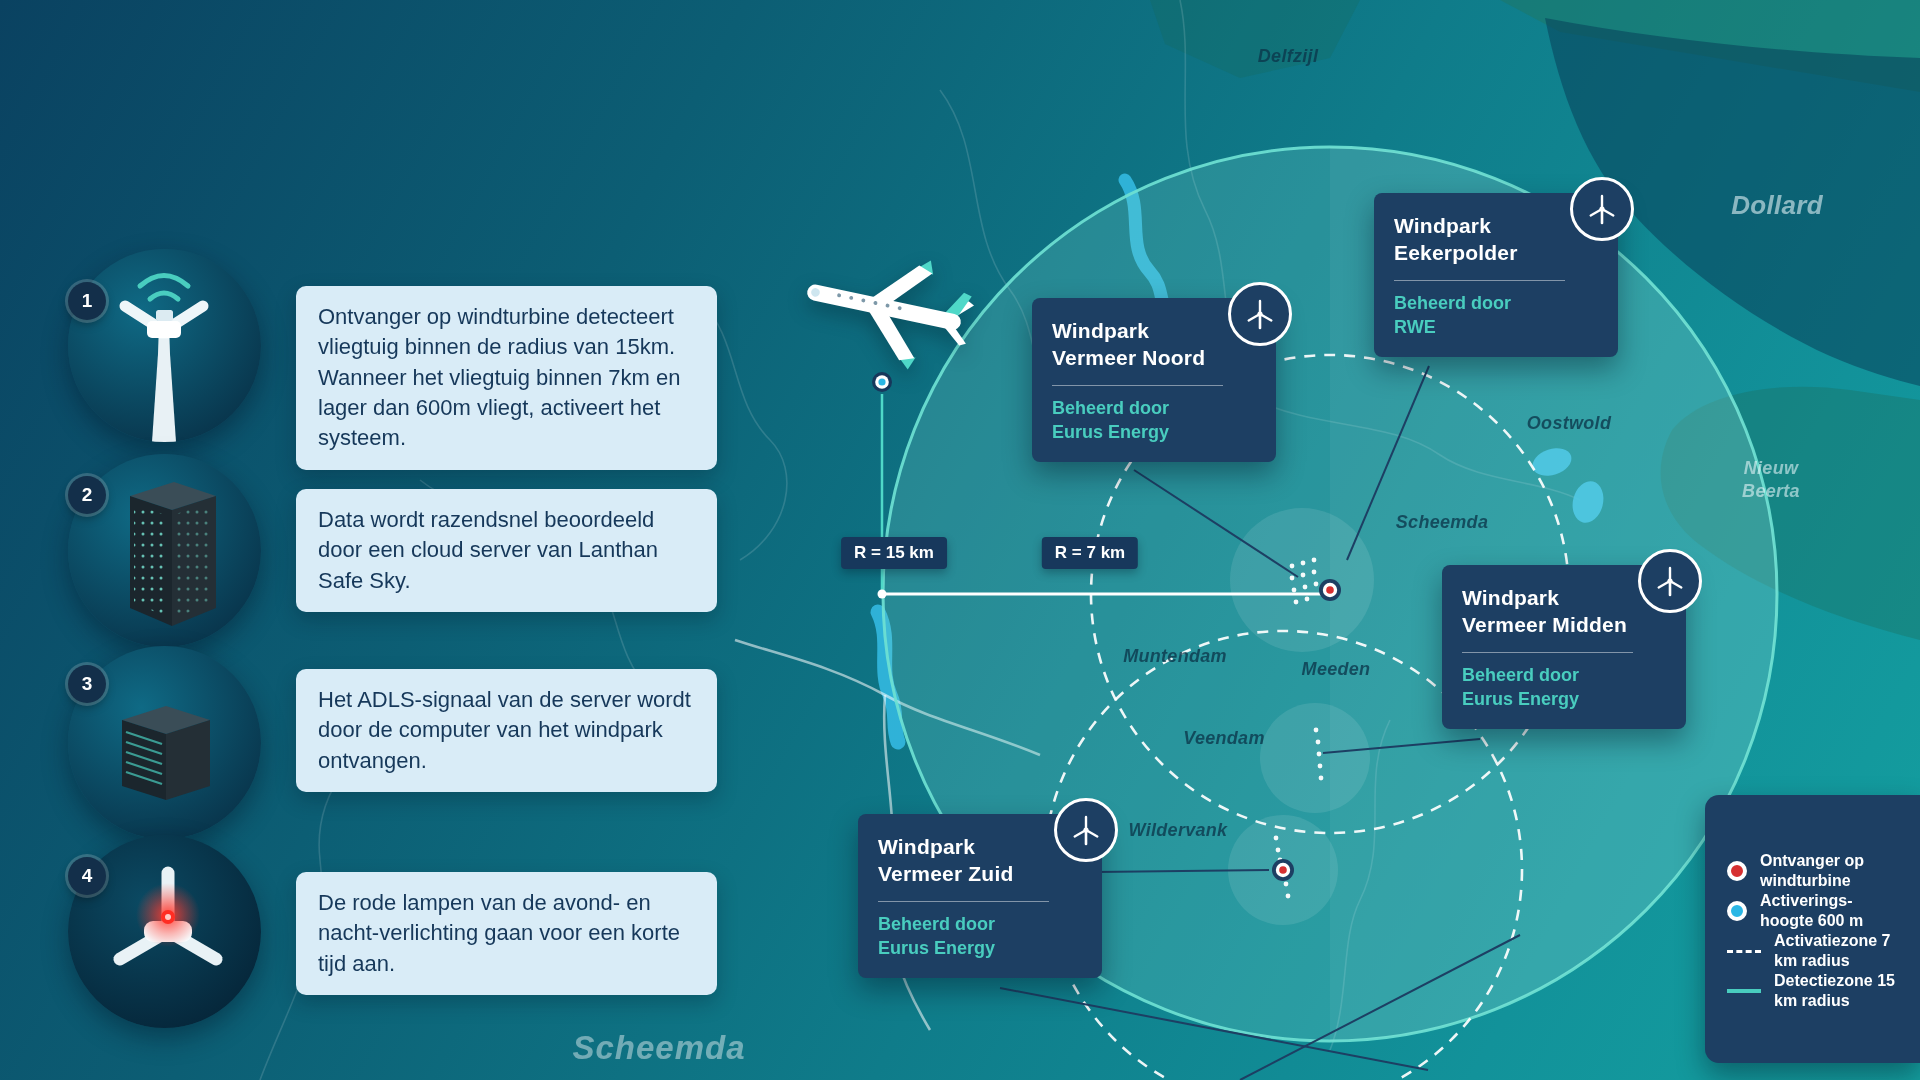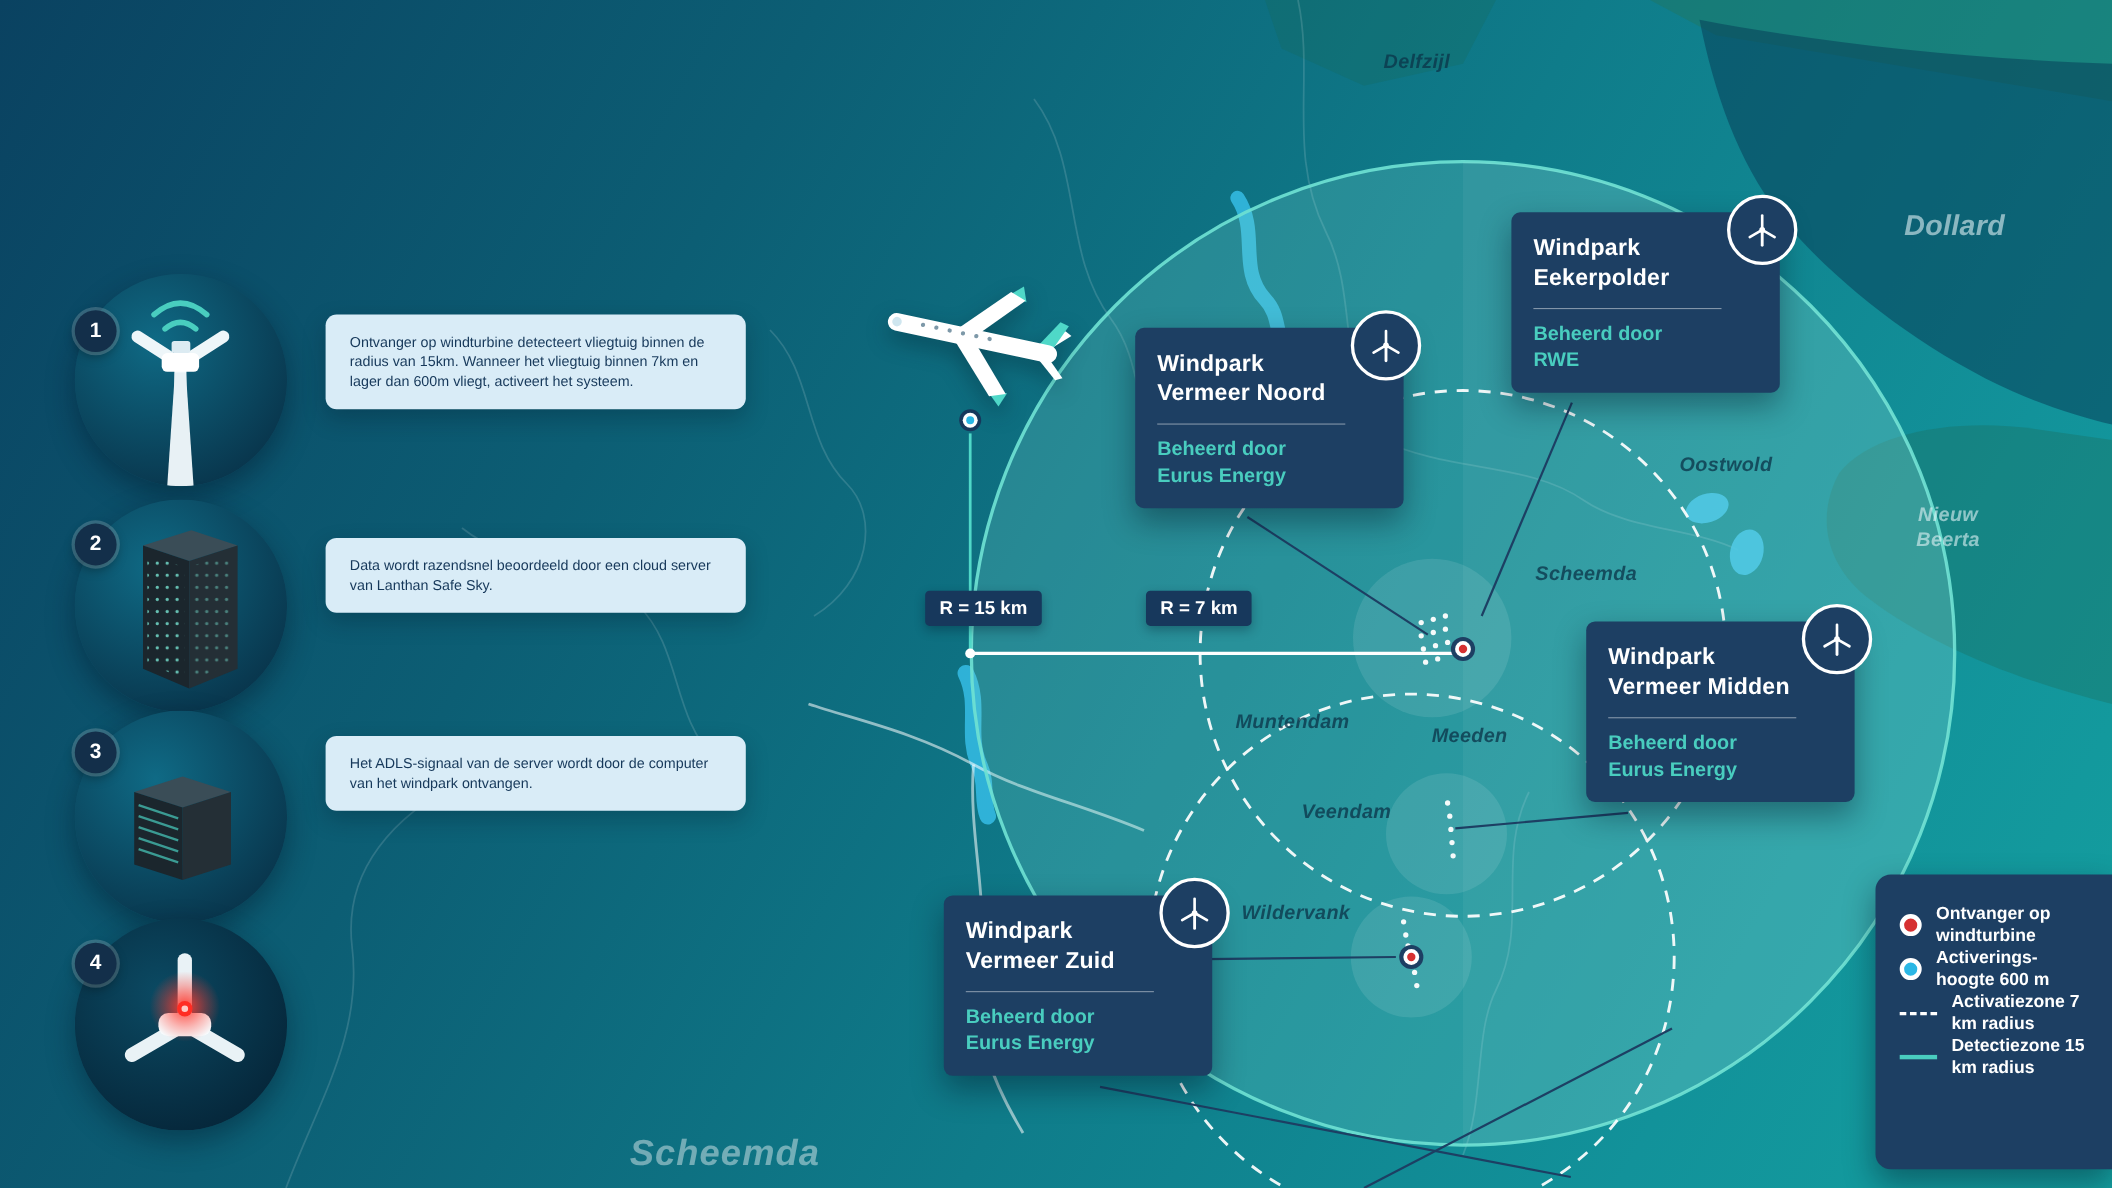--- a/index.html
+++ b/index.html
@@ -64,26 +64,26 @@
     display: flex;
     align-items: center;
     justify-content: center;
     z-index: 6;
     box-shadow: 0 0 0 3px rgba(255, 255, 255, 0.18), 0 4px 10px rgba(0,0,0,0.35);
   }
 
   .step-box {
     position: absolute;
     left: 296px;
-    width: 382px;
+    width: 421px;
     background: #d9ecf7;
     border-radius: 10px;
     padding: 16px 22px;
     color: #16385a;
-    font-size: 13px;
+    font-size: 22px;
     line-height: 1.38;
     font-weight: 500;
     z-index: 3;
     box-shadow: 0 8px 20px rgba(0, 18, 35, 0.25);
   }
 
   
   .windpark-card {
     position: absolute;
     width: 244px;
@@ -162,21 +162,21 @@
     position: absolute;
     left: 1705px;
     top: 795px;
     width: 215px;
     height: 268px;
     background: #1d3f63;
     border-radius: 14px 0 0 14px;
     padding: 26px 18px 22px 22px;
     display: flex;
     flex-direction: column;
-    justify-content: flex-start;
+    justify-content: center;
     z-index: 5;
     box-shadow: 0 12px 28px rgba(0, 14, 30, 0.4);
   }
   .legend-item {
     display: flex;
     align-items: center;
     gap: 13px;
     color: #fff;
     font-size: 16px;
     font-weight: 700;
@@ -419,20 +419,21 @@
         <line x1="100" y1="96" x2="52" y2="124"></line>
         <line x1="100" y1="96" x2="148" y2="124"></line>
       </g>
       <rect x="76" y="86" width="48" height="21" rx="9" fill="#f7fbfd"></rect>
       <circle cx="100" cy="80" r="32" fill="url(#glowD)"></circle>
       <circle cx="100" cy="82" r="7" fill="#ff2d23"></circle>
       <circle cx="100" cy="82" r="3" fill="#ffc9c4"></circle>
     </svg>
   </div>
   <div class="step-badge" style="top:857px">4</div>
+  <div class="step-box" style="top:872px">De rode lampen van de avond- en nacht-verlichting gaan voor een korte tijd aan.</div>
 
   <div class="plane">
     <svg viewBox="0 0 190 140">
       <g transform="rotate(12 95 67)">
         <polygon points="118,22 133,26 128,13" fill="#4fd8c8"></polygon>
         <polygon points="118,112 133,108 128,121" fill="#4fd8c8"></polygon>
         <polygon points="78,62 118,20 132,25 96,64" fill="#ffffff"></polygon>
         <polygon points="78,72 118,114 132,109 96,70" fill="#ffffff"></polygon>
         <polygon points="150,62 172,44 178,47 160,64" fill="#ffffff"></polygon>
         <polygon points="150,70 172,88 178,85 160,68" fill="#ffffff"></polygon>

